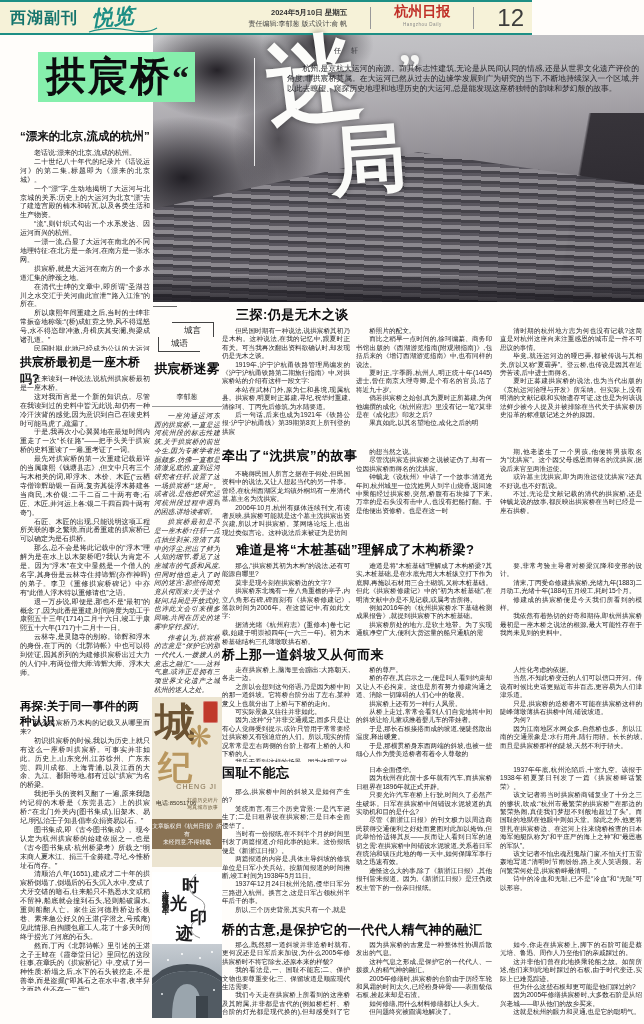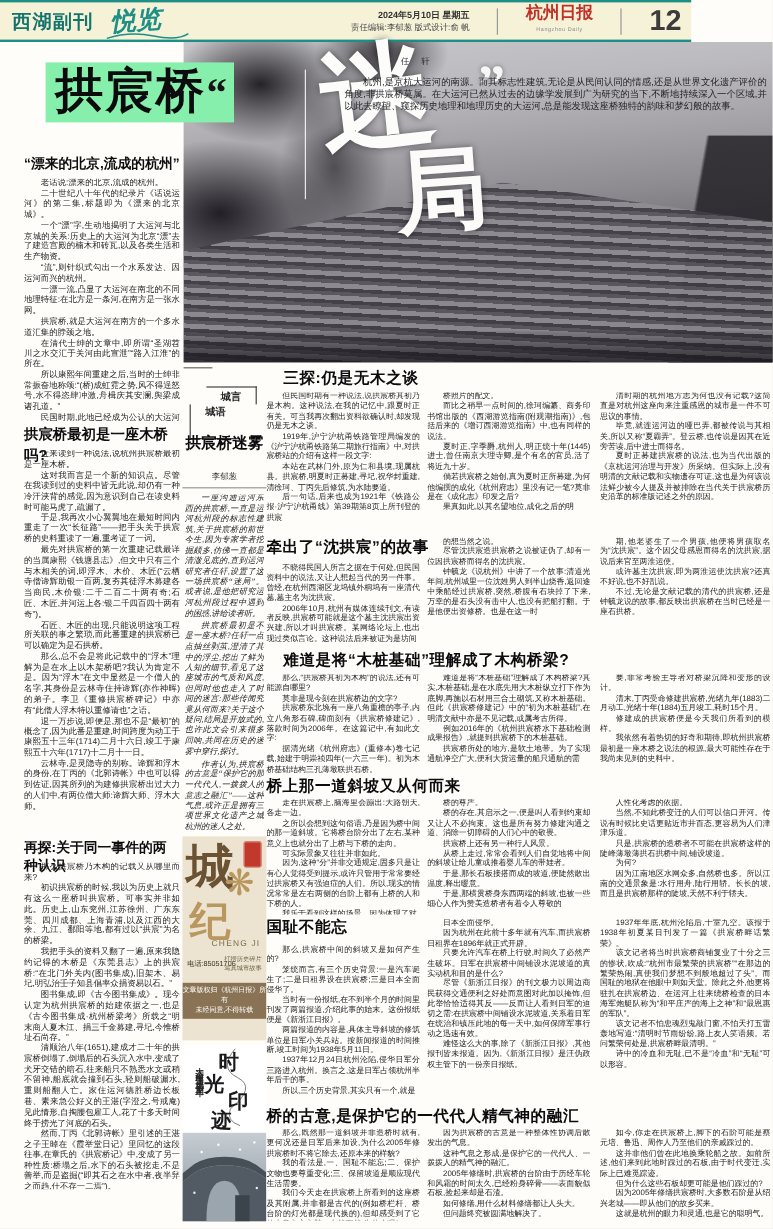--- a/index.html
+++ b/index.html
@@ -1,33 +1,33 @@
 <!DOCTYPE html>
 <html><head>
 <meta charset="utf-8">
 <style>
   html,body{margin:0;padding:0;background:#e8e8e5;}
   .page{position:relative;width:644px;height:1024px;background:#fffdfa;overflow:hidden;
         font-family:"Liberation Sans","DejaVu Sans",sans-serif;color:#2b2b2e;}
   
-  .masthead{position:absolute;left:0;top:0;width:576px;height:31px;background:#f6f2d8;
+  .masthead{position:absolute;left:0;top:0;width:532px;height:31px;background:#f6f2d8;
             border-top:2px solid #1d8f85;border-bottom:2px solid #1d8f85;}
   .mh-supp{position:absolute;left:10px;top:6px;font-size:16px;font-weight:bold;color:#15756d;letter-spacing:1px;}
   .mh-script{position:absolute;left:92px;top:1px;font-size:21px;color:#1d8f85;
              font-family:"Liberation Serif","DejaVu Serif",serif;font-style:italic;font-weight:bold;transform:rotate(-4deg);}
   .mh-flourish{position:absolute;left:88px;top:24px;}
   .mh-right{position:absolute;right:8px;top:2px;display:flex;align-items:center;gap:23px;height:27px;}
   .mh-dates{text-align:right;line-height:11px;}
   .mh-date{font-size:7.5px;font-weight:bold;color:#333;}
   .mh-editors{font-size:7px;color:#444;}
   .mh-sep{width:1px;height:22px;background:#999;}
   .mh-brand{text-align:center;line-height:13px;}
   .mh-brand-cn{font-size:14px;font-weight:bold;color:#c03028;font-family:"Liberation Serif","DejaVu Serif",serif;}
   .mh-brand-en{font-size:4.5px;color:#888;letter-spacing:.5px;}
-  .mh-page{font-size:24px;color:#3c3c3c;font-weight:700;}
+  .mh-page{font-size:24px;color:#3c3c3c;font-weight:400;}
   
   .photo{position:absolute;left:153px;top:35px;width:491px;height:267px;overflow:hidden;
          background:linear-gradient(175deg,#c7c7ca 0%,#bbbabe 18%,#a6a3a8 34%,#8d8a90 50%,#716e74 64%,#545257 80%,#3b393e 100%);}
   .trees{position:absolute;left:-20px;top:-25px;width:280px;height:215px;
          background:radial-gradient(ellipse 110px 70px at 30% 28%,rgba(24,21,27,.92),rgba(24,21,27,0) 70%),
                     radial-gradient(ellipse 80px 55px at 66% 16%,rgba(30,27,33,.8),rgba(30,27,33,0) 70%),
                     radial-gradient(ellipse 130px 85px at 18% 78%,rgba(18,16,22,.88),rgba(18,16,22,0) 72%),
                     radial-gradient(ellipse 60px 90px at 52% 60%,rgba(26,23,29,.6),rgba(26,23,29,0) 75%);}
   .railing{position:absolute;right:0;top:78px;width:110px;height:190px;
            background:linear-gradient(100deg,rgba(0,0,0,0) 38%,rgba(32,29,35,.82) 40%);}
@@ -56,23 +56,23 @@
   #c1h1{top:129px;font-size:11.5px;}
   #c1h2{top:354px;font-size:12px;}
   #c1h3{top:699px;font-size:11.5px;}
   .c1body{position:absolute;left:20px;width:130px;overflow:hidden;}
   #c1b1{top:149px;height:202px;}
   #c1b2{top:375px;height:320px;}
   #c1b3{top:719px;height:272px;}
   .c1body p,.band p{margin:0;font-size:7px;line-height:8.9px;text-align:justify;text-indent:2em;color:#232327;}
   
   .sb-rule{position:absolute;left:153px;top:306px;width:24px;height:1px;background:#666;}
-  .sb-tag{position:absolute;left:158px;top:322px;width:56px;text-align:center;font-size:8.5px;font-weight:bold;color:#222;line-height:13px;}
+  .sb-tag{position:absolute;left:158px;top:322px;width:56px;text-align:center;font-size:8.5px;font-weight:normal;color:#222;line-height:13px;}
   .sb-tag .t1{display:block;border-top:1px solid #444;border-right:1px solid #444;margin-left:14px;padding-top:1px;}
-  .sb-tag .t2{display:block;border-bottom:1px solid #444;border-left:1px solid #444;margin-right:14px;padding-bottom:15px;}
+  .sb-tag .t2{display:block;border-bottom:1px solid #444;border-left:1px solid #444;margin-right:14px;padding-bottom:1px;}
   .sb-title{position:absolute;left:152px;top:360px;width:70px;text-align:center;font-size:13px;font-weight:900;color:#0d0d0f;}
   .sb-author{position:absolute;left:152px;top:392px;width:70px;text-align:center;font-size:7px;color:#333;border-bottom:1px solid #999;padding-bottom:4px;}
   .sb-body{position:absolute;left:154px;top:412px;width:66px;height:281px;overflow:hidden;}
   .sb-body p{margin:0 0 2px 0;font-size:6.8px;line-height:8.7px;text-align:justify;text-indent:2em;
              color:#1c1c20;font-style:italic;font-family:"Liberation Serif","DejaVu Serif",serif;}
   
   .chengji{position:absolute;left:152px;top:697px;width:70px;height:170px;background:#ece4d0;overflow:hidden;}
   .cj-cheng{position:absolute;left:3px;top:6px;font-size:40px;font-weight:900;color:#6b5232;
             font-family:"Liberation Serif",serif;line-height:40px;}
   .cj-flower{position:absolute;right:10px;top:22px;font-size:30px;color:#b9975f;}

